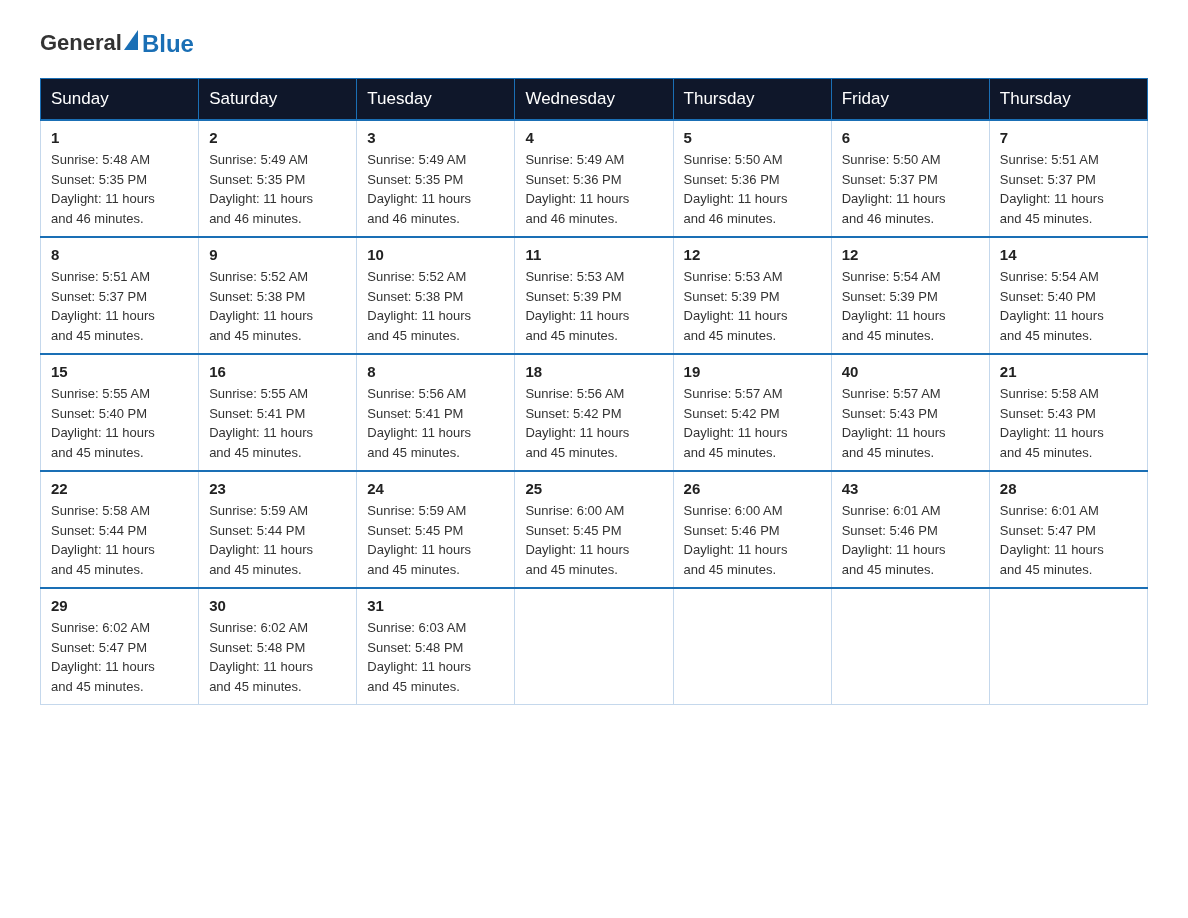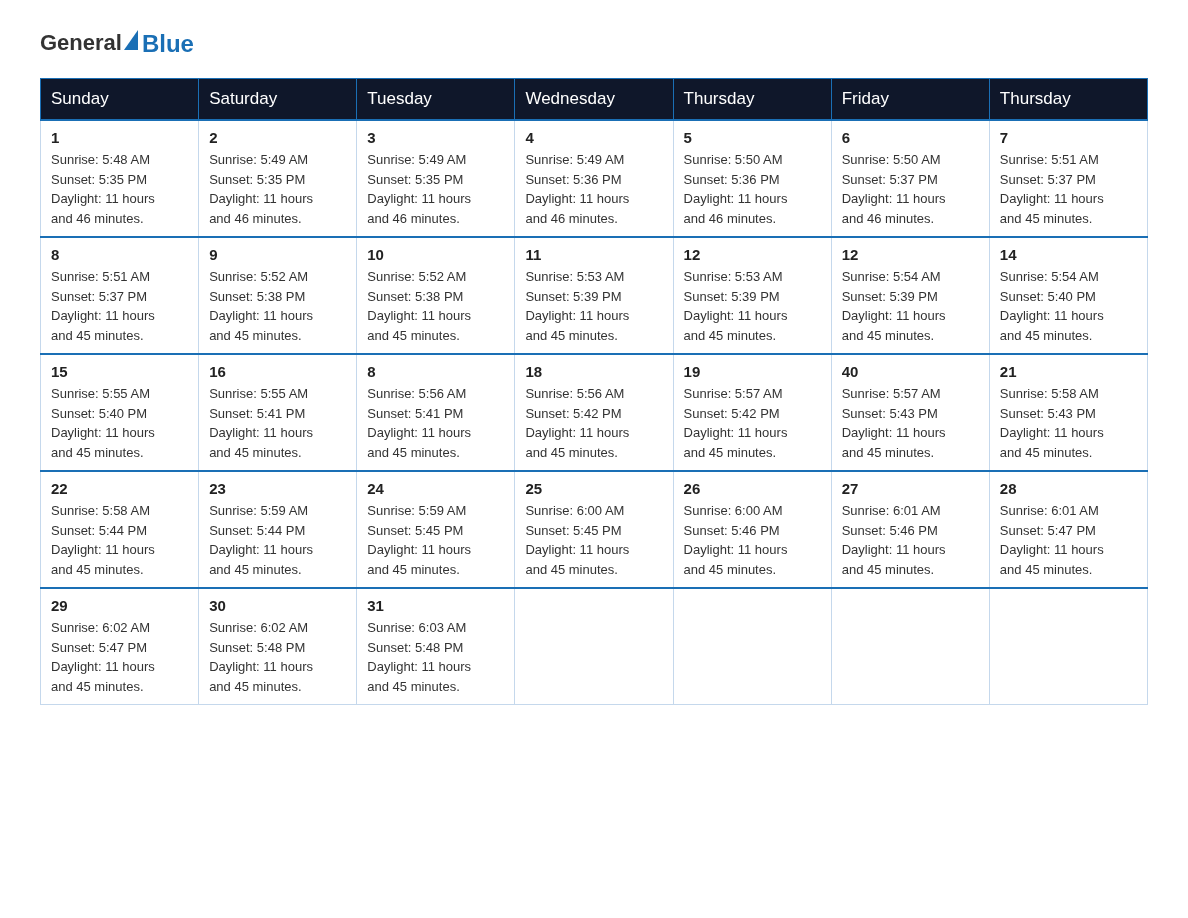--- a/index.html
+++ b/index.html
@@ -244,21 +244,21 @@
         </td>
         <td>
           <span class="day-num">25</span>
           <span class="day-info">Sunrise: 6:00 AM<br>Sunset: 5:45 PM<br>Daylight: 11 hours<br>and 45 minutes.</span>
         </td>
         <td>
           <span class="day-num">26</span>
           <span class="day-info">Sunrise: 6:00 AM<br>Sunset: 5:46 PM<br>Daylight: 11 hours<br>and 45 minutes.</span>
         </td>
         <td>
-          <span class="day-num">27</span>
+          <span class="day-num">43</span>
           <span class="day-info">Sunrise: 6:01 AM<br>Sunset: 5:46 PM<br>Daylight: 11 hours<br>and 45 minutes.</span>
         </td>
         <td>
           <span class="day-num">28</span>
           <span class="day-info">Sunrise: 6:01 AM<br>Sunset: 5:47 PM<br>Daylight: 11 hours<br>and 45 minutes.</span>
         </td>
       </tr>
       <tr>
         <td>
           <span class="day-num">29</span>

